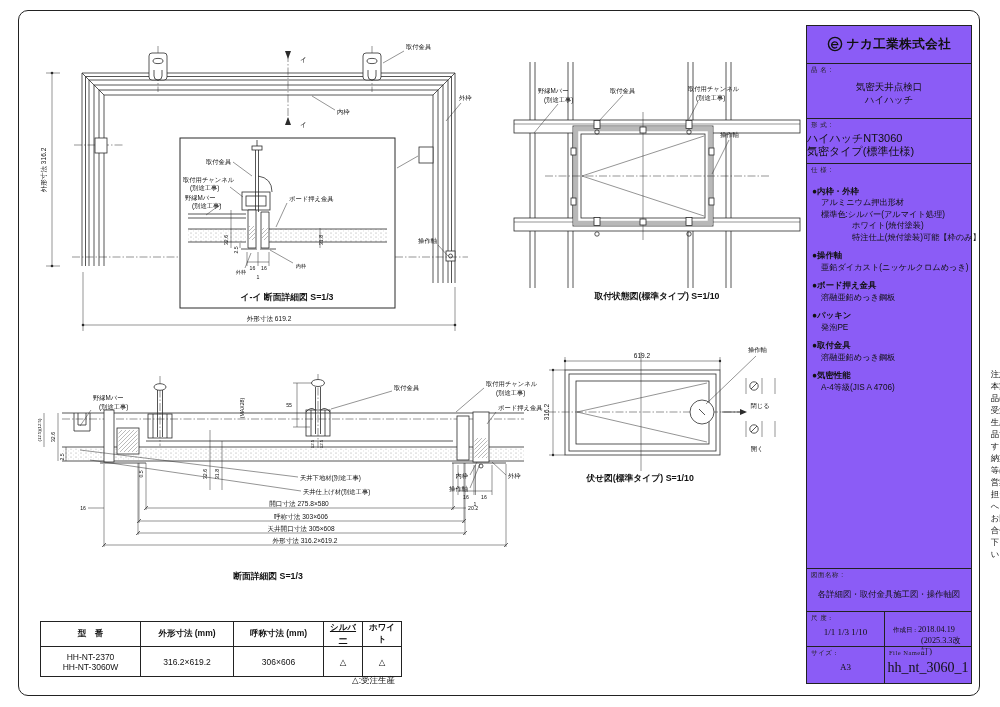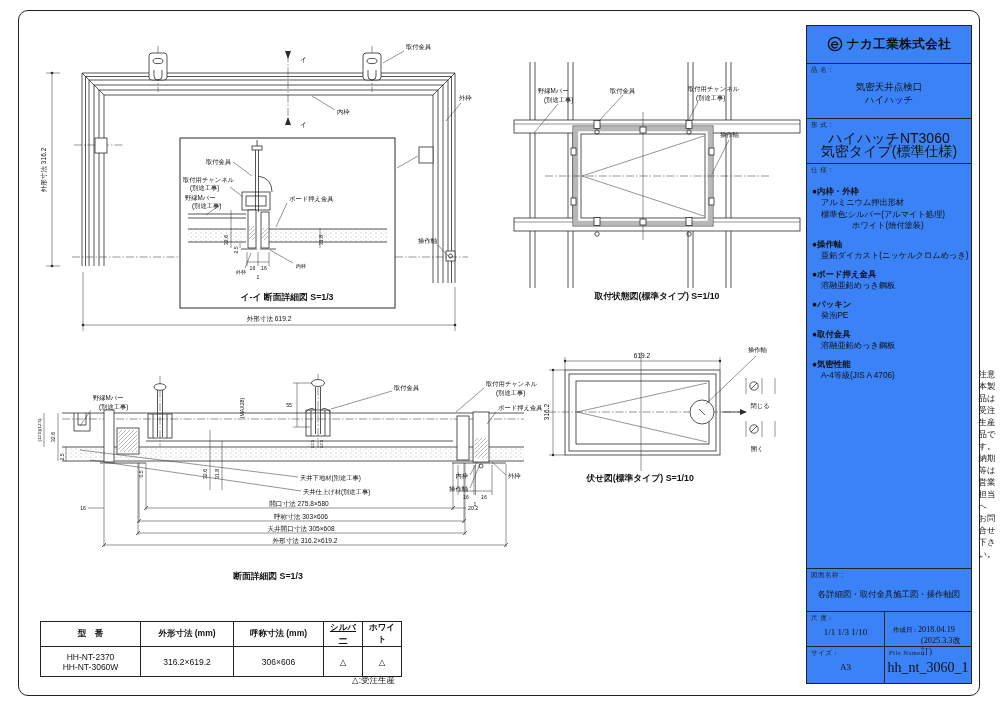--- a/index.html
+++ b/index.html
@@ -15,36 +15,36 @@
   .cl{stroke:#2b2b2b;stroke-width:.5;fill:none;stroke-dasharray:8 2 1.5 2;}
   .tk{stroke:#2b2b2b;stroke-width:.7;fill:none;}
   svg text{font-family:"Liberation Sans","DejaVu Sans",sans-serif;fill:#111;stroke:none;}
   text.t{font-size:6.3px;}
   text.ts{font-size:5.2px;}
   text.t4{font-size:4.4px;}
   text.td{font-size:6.6px;}
   text.tt{font-size:8.8px;font-weight:bold;}
   .dot{fill:#2b2b2b;stroke:none;}
   
-  .tblock{position:absolute;left:806px;top:25px;width:166px;height:659px;border:1.5px solid #222;background:#3b82f6;box-sizing:border-box;display:flex;flex-direction:column;font-size:8.5px;color:#111;}
+  .tblock{position:absolute;left:806px;top:25px;width:166px;height:659px;border:1.5px solid #222;background:#8b5cf6;box-sizing:border-box;display:flex;flex-direction:column;font-size:8.5px;color:#111;}
   .tb-sec{border-bottom:1.2px solid #222;position:relative;box-sizing:border-box;}
   .tb-company{height:38px;display:flex;align-items:center;justify-content:center;gap:4px;}
   .tb-company .cname{font-size:12.5px;font-weight:bold;letter-spacing:.5px;}
   .tb-name{height:55px;}
   .tb-type{height:45px;}
   .tb-spec{height:407px;display:flex;}
   .tb-dwg{height:43px;}
   .tb-row{height:35px;display:flex;border-bottom:1.2px solid #222;box-sizing:border-box;}
   .tb-row.last{height:36px;border-bottom:none;}
   .tb-cell{position:relative;box-sizing:border-box;font-family:Liberation Serif, serif;}
   .tb-cell.lft{width:78px;border-right:1.2px solid #222;}
   .tb-cell.rgt{flex:1;}
   .tb-label{position:absolute;left:4px;top:2px;font-size:6.5px;color:#222;letter-spacing:.5px;}
   .tb-center{padding-top:16px;text-align:center;font-size:9.5px;line-height:13px;}
-  .tb-center2{padding-top:13px;text-align:center;font-size:14px;line-height:13px;}
+  .tb-center2{padding-top:13px;text-align:left;font-size:11px;line-height:13px;}
   .tb-center-one{padding-top:20px;text-align:center;font-size:8.4px;}
   .cell-val{padding-top:15px;text-align:center;font-size:9px;}
   .date-line{padding:13px 0 0 8px;font-size:8.2px;}
   .date-line .lbl{font-size:6.5px;}
   .rev-line{padding-left:36px;font-size:8.2px;}
   .spec-list{padding:22px 5px 0 5px;flex:0 0 auto;}
   .sg{margin-bottom:7px;}
   .sg-t{font-size:8.4px;font-weight:bold;line-height:11.5px;}
   .sg-l{font-size:8.2px;line-height:11.5px;padding-left:9px;}
   .sg-l.ind2{padding-left:40px;}
@@ -414,20 +414,21 @@
       </div>
     </div>
     <div class="tb-sec tb-spec">
       <div class="tb-label">仕 様 :</div>
       <div class="spec-list">
         <div class="sg">
           <div class="sg-t">●内枠・外枠</div>
           <div class="sg-l">アルミニウム押出形材</div>
           <div class="sg-l">標準色:シルバー(アルマイト処理)</div>
           <div class="sg-l ind2">ホワイト(焼付塗装)</div>
+          <div class="sg-l ind2">特注仕上(焼付塗装)可能【枠のみ】</div>
         </div>
         <div class="sg">
           <div class="sg-t">●操作軸</div>
           <div class="sg-l">亜鉛ダイカスト(ニッケルクロムめっき)</div>
         </div>
         <div class="sg">
           <div class="sg-t">●ボード押え金具</div>
           <div class="sg-l">溶融亜鉛めっき鋼板</div>
         </div>
         <div class="sg">

